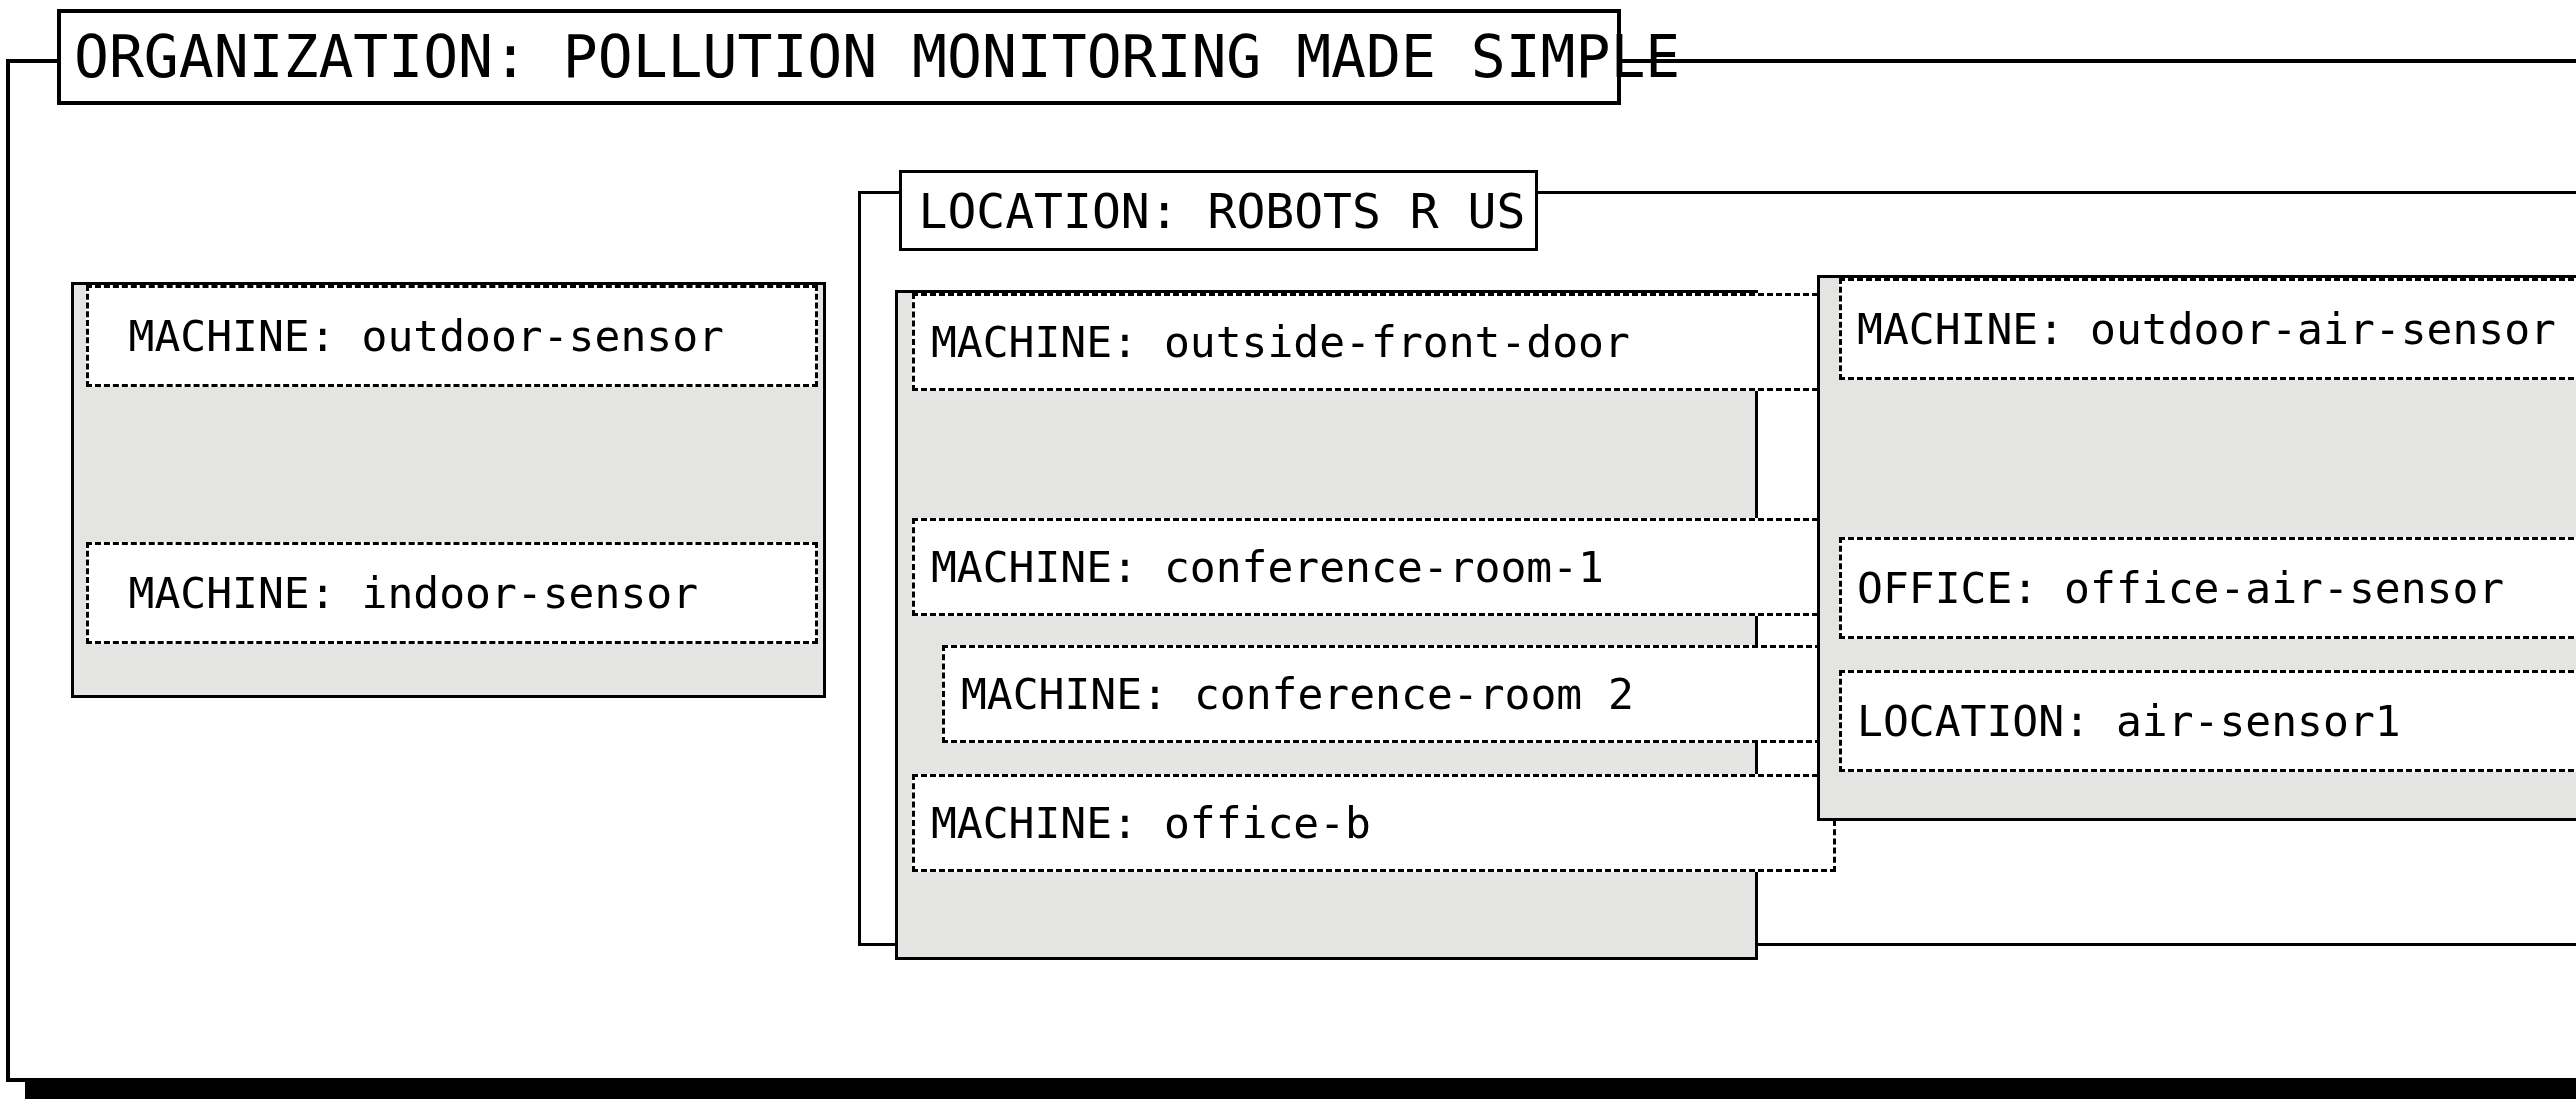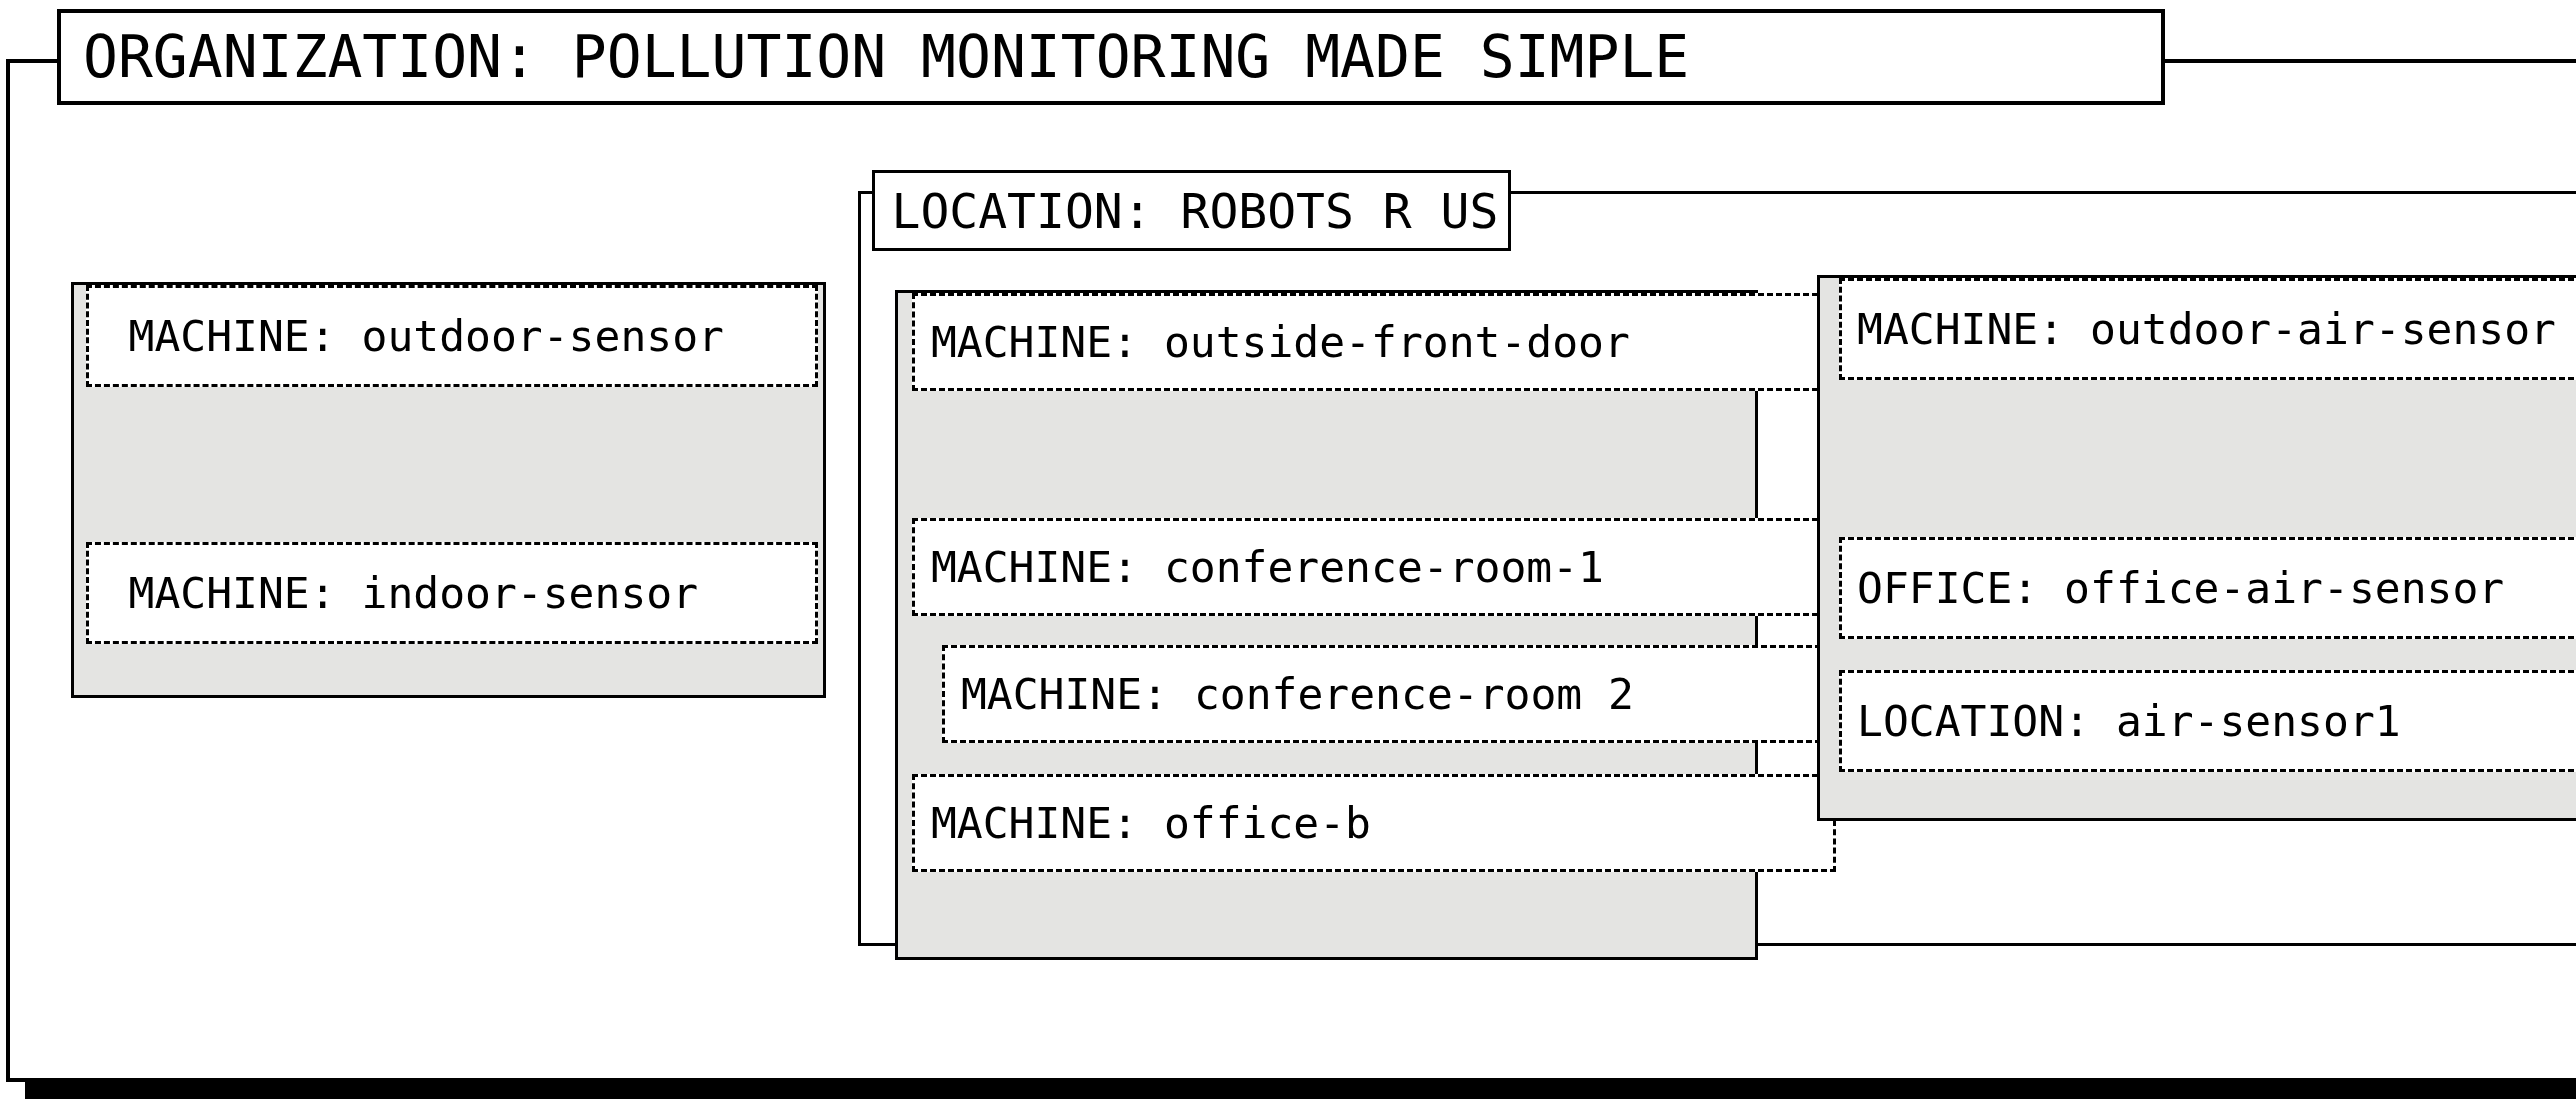--- a/index.html
+++ b/index.html
@@ -38,23 +38,23 @@
     border: 4.6px solid #000000;
     box-sizing: border-box;
     display: flex;
     align-items: center;
     z-index: 5;
     white-space: nowrap;
   }
   #org-title-chip {
     left: 57px;
     top: 8.8px;
-    width: 2108px;
+    width: 1564px;
     height: 96px;
-    padding-left: 22px;
+    padding-left: 13px;
   }
   #org-title-chip .chip-text {
     font-size: 58px;
     letter-spacing: 0px;
     line-height: 1;
     color: #000000;
   }
 
   
   #loc-robots {
@@ -62,21 +62,21 @@
     left: 858px;
     top: 191px;
     width: 1904px;
     height: 755px;
     border: 3.6px solid #000000;
     background: #ffffff;
     box-sizing: border-box;
     z-index: 2;
   }
   #loc-robots-chip {
-    left: 872px;
+    left: 899px;
     top: 170px;
     width: 639px;
     height: 81px;
     padding-left: 16.5px;
     border-width: 3.6px;
     z-index: 6;
   }
   #loc-robots-chip .chip-text {
     font-size: 48px;
     line-height: 1;

